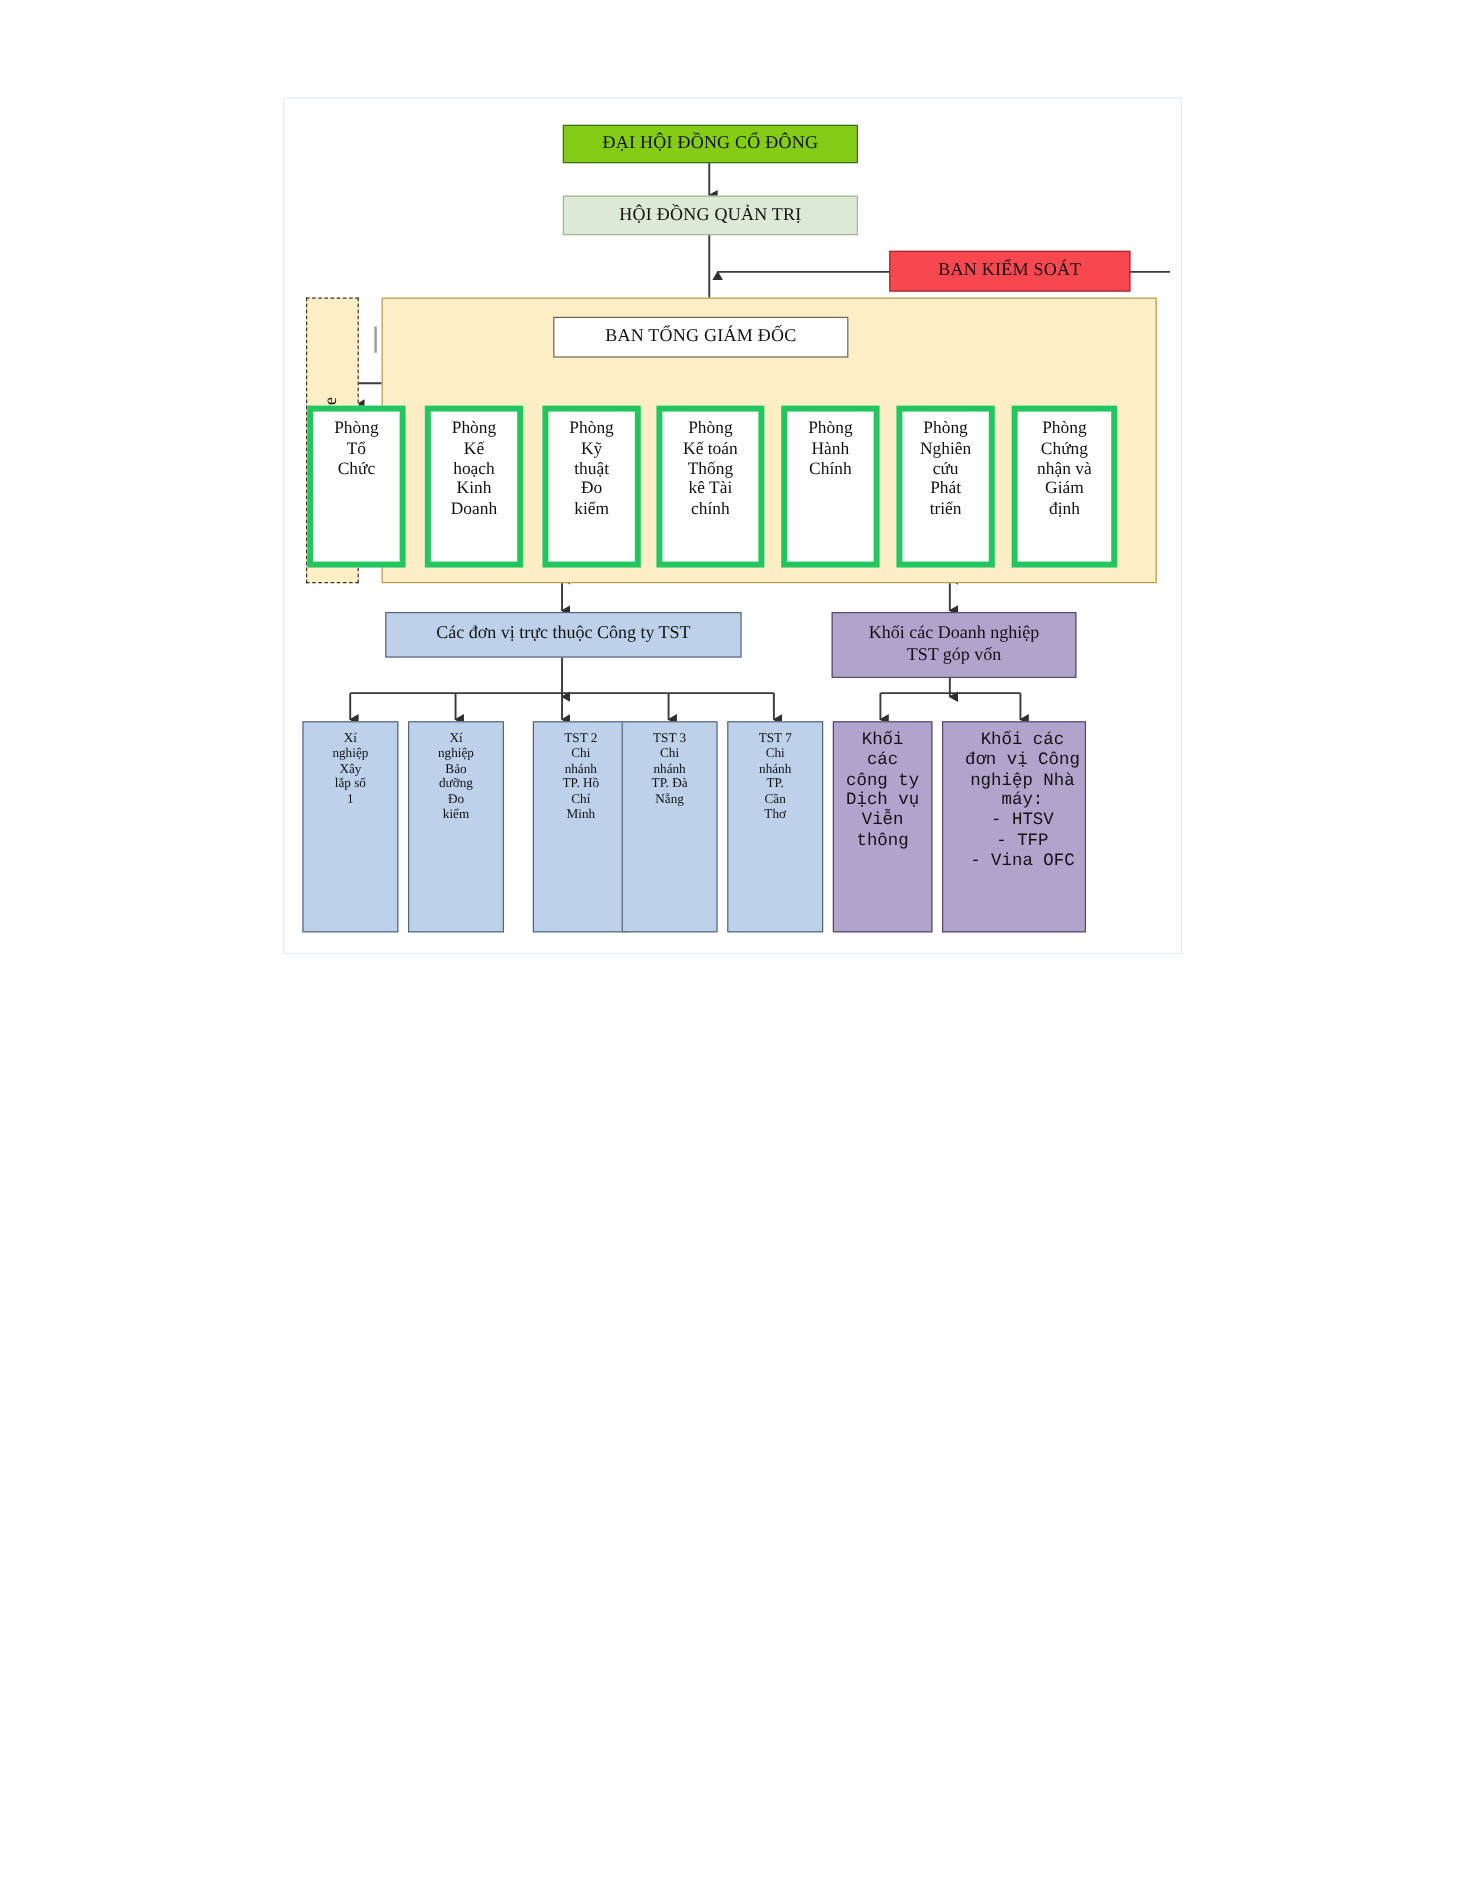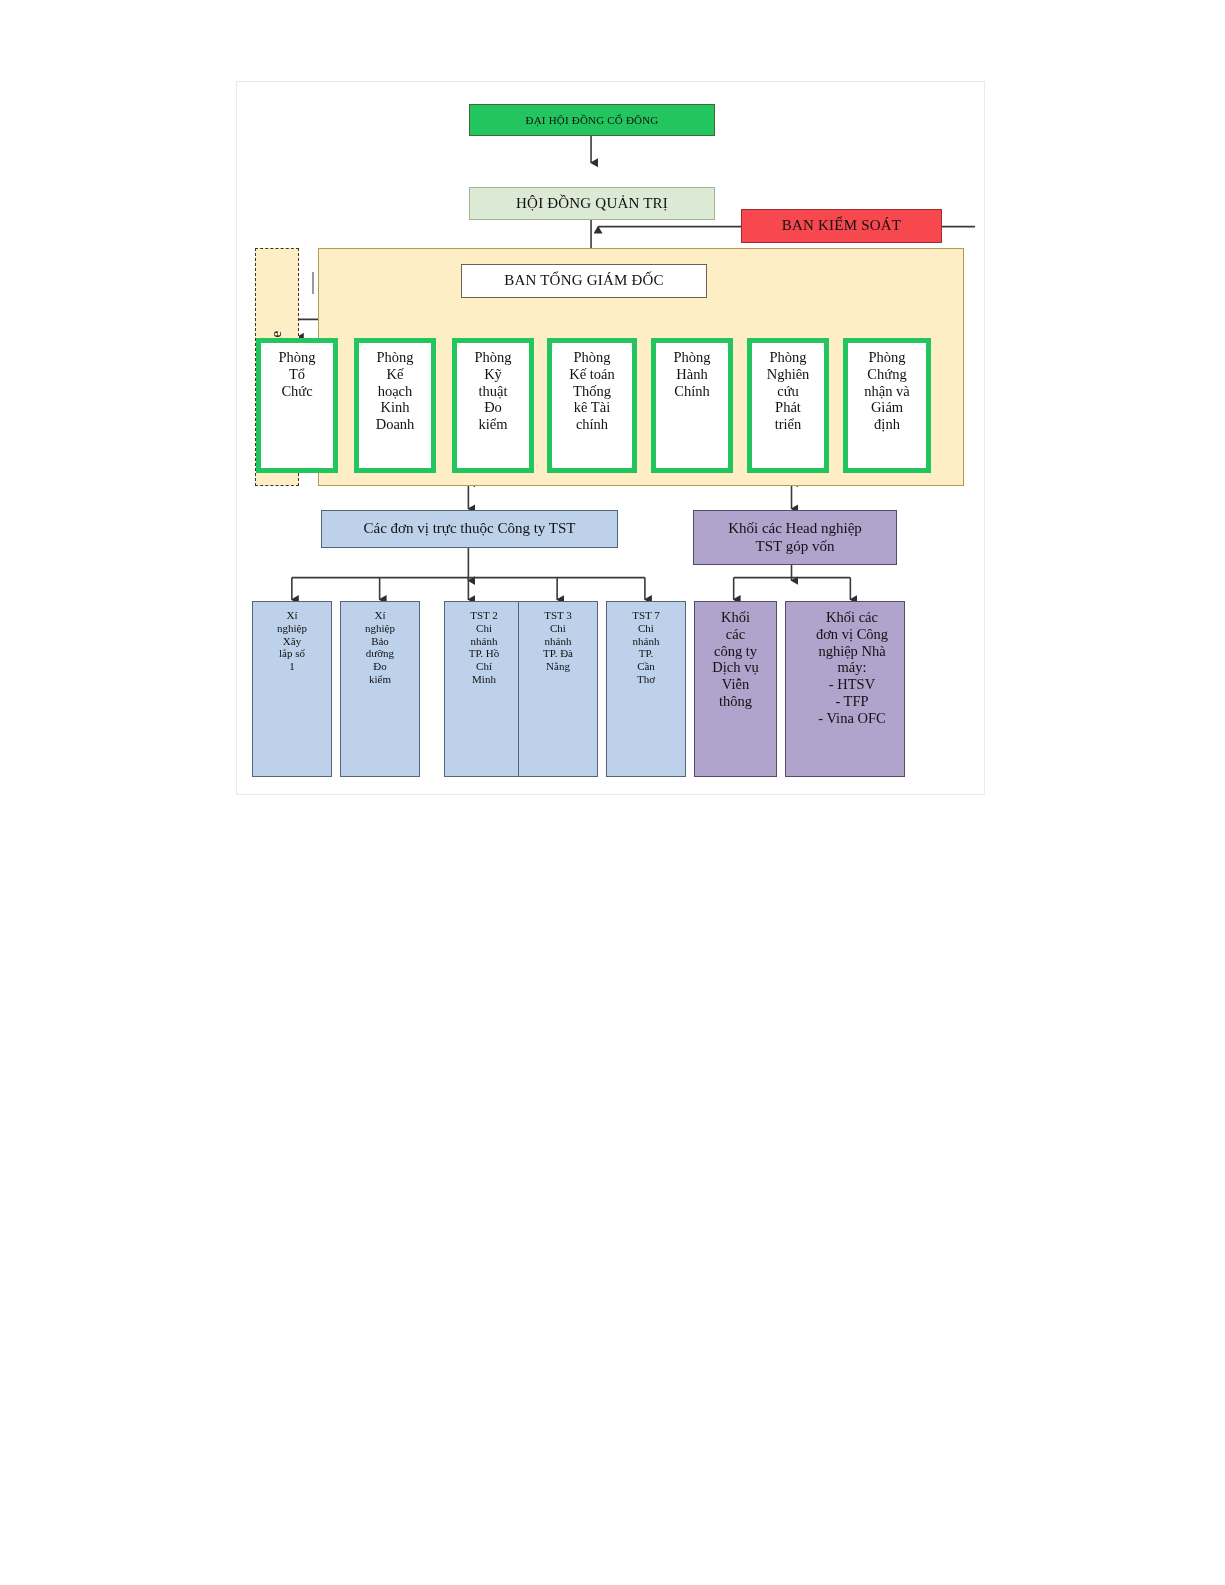--- a/index.html
+++ b/index.html
@@ -42,31 +42,30 @@
     justify-content: center;
     text-align: center;
     color: #111111;
     line-height: 1.16;
     white-space: pre-line;
     z-index: 5;
   }
 
   
   .box-shareholders {
-    background: #22c55e;
+    background: #84cc16;
     border: 1px solid #3f6b2a;
-    font-size: 11px;
+    font-size: 15px;
     letter-spacing: .2px;
   }
   .box-board {
     background: #dce9d4;
     border: 1px solid #9fb894;
     font-size: 15px;
     letter-spacing: .2px;
-    margin-top: 24px;
   }
   .box-supervisory {
     background: #f8484f;
     border: 1px solid #9d2c30;
     font-size: 15px;
     letter-spacing: .2px;
   }
   .box-ceo {
     background: #ffffff;
     border: 1px solid #6b6250;
@@ -134,20 +133,21 @@
     font-size: 11px;
     align-items: flex-start;
     padding-top: 7px;
   }
   .box-unit-purple {
     background: #b0a3cc;
     border: 1px solid #544a6b;
     font-size: 14.5px;
     align-items: flex-start;
     padding-top: 7px;
+    font-family: Liberation Mono, monospace;
   }
   .box-unit-purple.left-align {
     text-align: center;
   }
 </style>
 </head>
 <body>
 
 <div id="figure-frame">
 
@@ -258,21 +258,21 @@
 triển</div>
 
   <div class="node box-dept" style="left:606px; top:256px; width:88px; height:135px;">Phòng
 Chứng
 nhận và
 Giám
 định</div>
 
   <div class="node box-group-blue" style="left:84px; top:428px; width:297px; height:38px;">Các đơn vị trực thuộc Công ty TST</div>
 
-  <div class="node box-group-purple" style="left:456px; top:428px; width:204px; height:55px;">Khối các Head nghiệp
+  <div class="node box-group-purple" style="left:456px; top:428px; width:204px; height:55px;">Khối các Doanh nghiệp
 TST góp vốn</div>
 
   <div class="node box-unit-blue" style="left:15px; top:519px; width:80px; height:176px;">Xí
 nghiệp
 Xây
 lắp số
 1</div>
 
   <div class="node box-unit-blue" style="left:103px; top:519px; width:80px; height:176px;">Xí
 nghiệp

